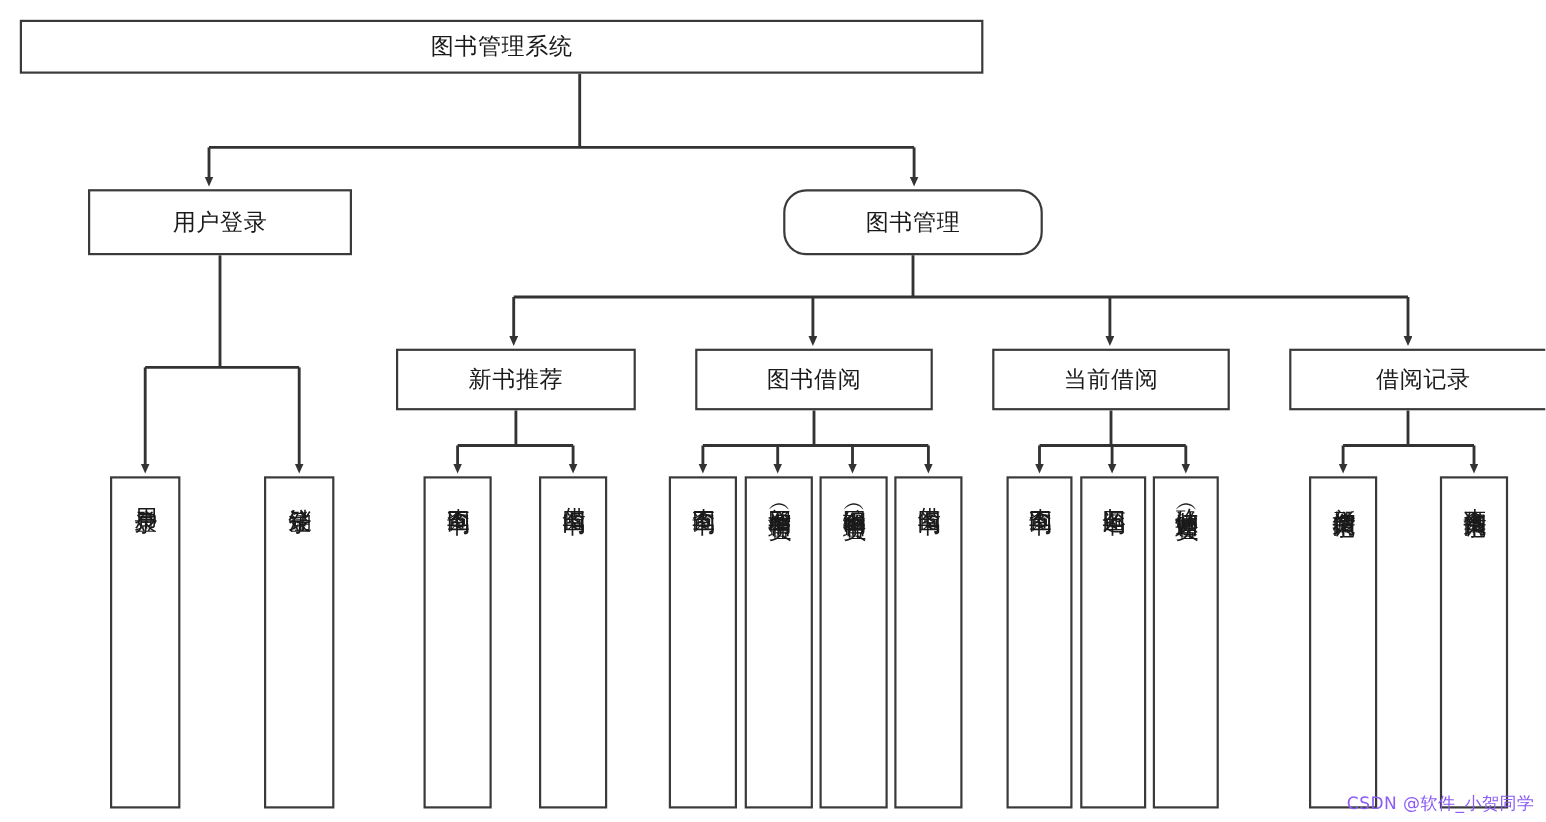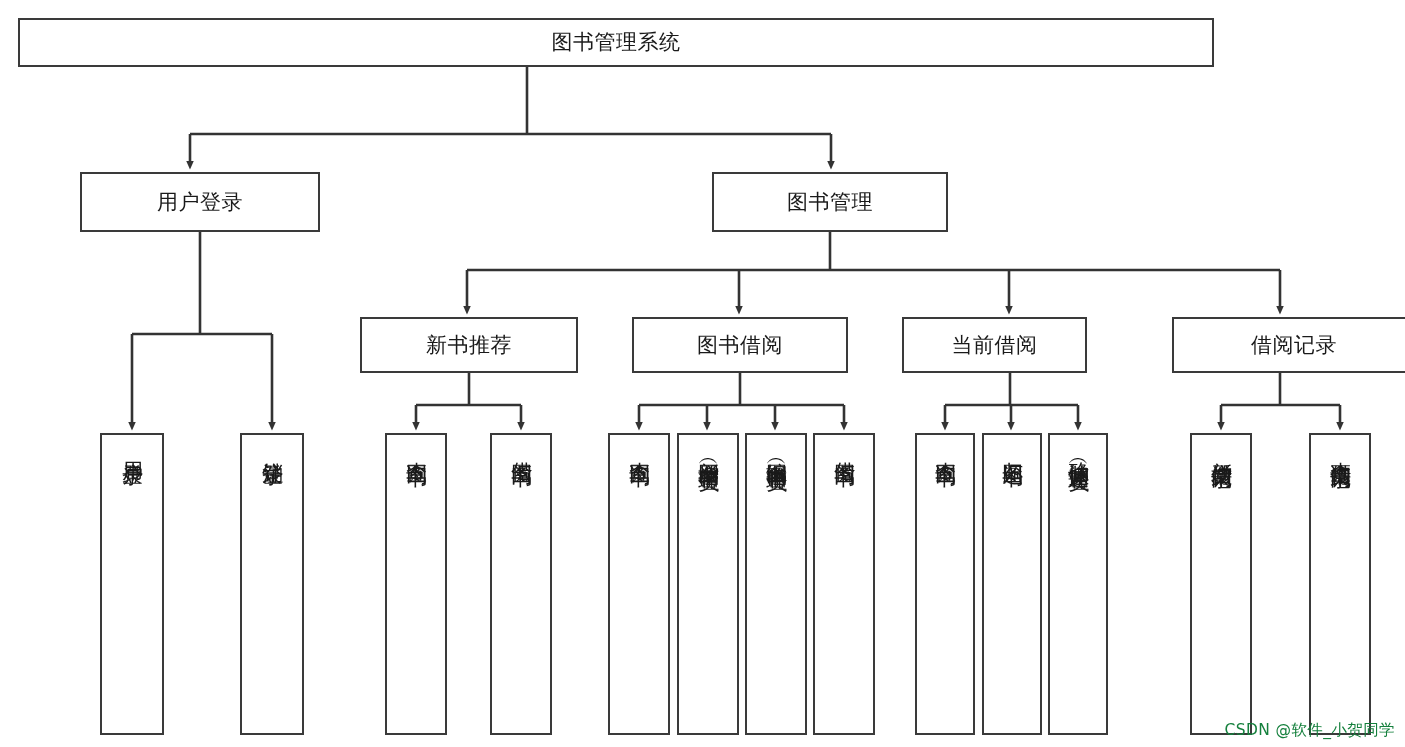--- a/index.html
+++ b/index.html
@@ -53,21 +53,21 @@
     font-size: 21px;
     line-height: 1.32;
     letter-spacing: 1.5px;
     white-space: nowrap;
   }
   #watermark {
     position: absolute;
     right: 10px;
     bottom: 6px;
     font-size: 15.5px;
-    color: #15803d;
+    color: #8b5cf6;
     letter-spacing: 0.4px;
     white-space: nowrap;
     z-index: 5;
     pointer-events: none;
   }
 </style>
 </head>
 <body>
 
 <div id="diagram-root">
@@ -115,41 +115,41 @@
       <path d="M1011,405 L1011,423" marker-end="url(#arrowhead)"></path>
       <path d="M1078,405 L1078,423" marker-end="url(#arrowhead)"></path>
 
       <path d="M1280,373 L1280,405"></path>
       <path d="M1221,405 L1340,405"></path>
       <path d="M1221,405 L1221,423" marker-end="url(#arrowhead)"></path>
       <path d="M1340,405 L1340,423" marker-end="url(#arrowhead)"></path>
     </g>
   </svg>
 
-  <div class="node horiz" style="left:18px; top:18px; width:1196px; height:49px;">
+  <div class="node horiz" style="left:18px; top:18px; width:876px; height:49px;">
     <span class="node-label">图书管理系统</span>
   </div>
 
   <div class="node horiz" style="left:80px; top:172px; width:240px; height:60px;">
     <span class="node-label">用户登录</span>
   </div>
 
-  <div class="node horiz" style="left:712px; top:172px; width:236px; height:60px;">
+  <div class="node horiz" style="left:712px; top:172px; width:236px; height:60px;border-radius:21px;">
     <span class="node-label">图书管理</span>
   </div>
 
   <div class="node horiz" style="left:360px; top:317px; width:218px; height:56px;">
     <span class="node-label">新书推荐</span>
   </div>
 
   <div class="node horiz" style="left:632px; top:317px; width:216px; height:56px;text-align:center;">
     <span class="node-label">图书借阅</span>
   </div>
 
-  <div class="node horiz" style="left:902px; top:317px; width:185px; height:56px;align-items:center;">
+  <div class="node horiz" style="left:902px; top:317px; width:216px; height:56px;align-items:center;">
     <span class="node-label">当前借阅</span>
   </div>
 
   <div class="node horiz" style="left:1172px; top:317px; width:244px; height:56px;">
     <span class="node-label">借阅记录</span>
   </div>
 
   <div class="node vert" style="left:100px; top:433px; width:64px; height:302px;">
     <span class="node-label">用户登录</span>
   </div>

